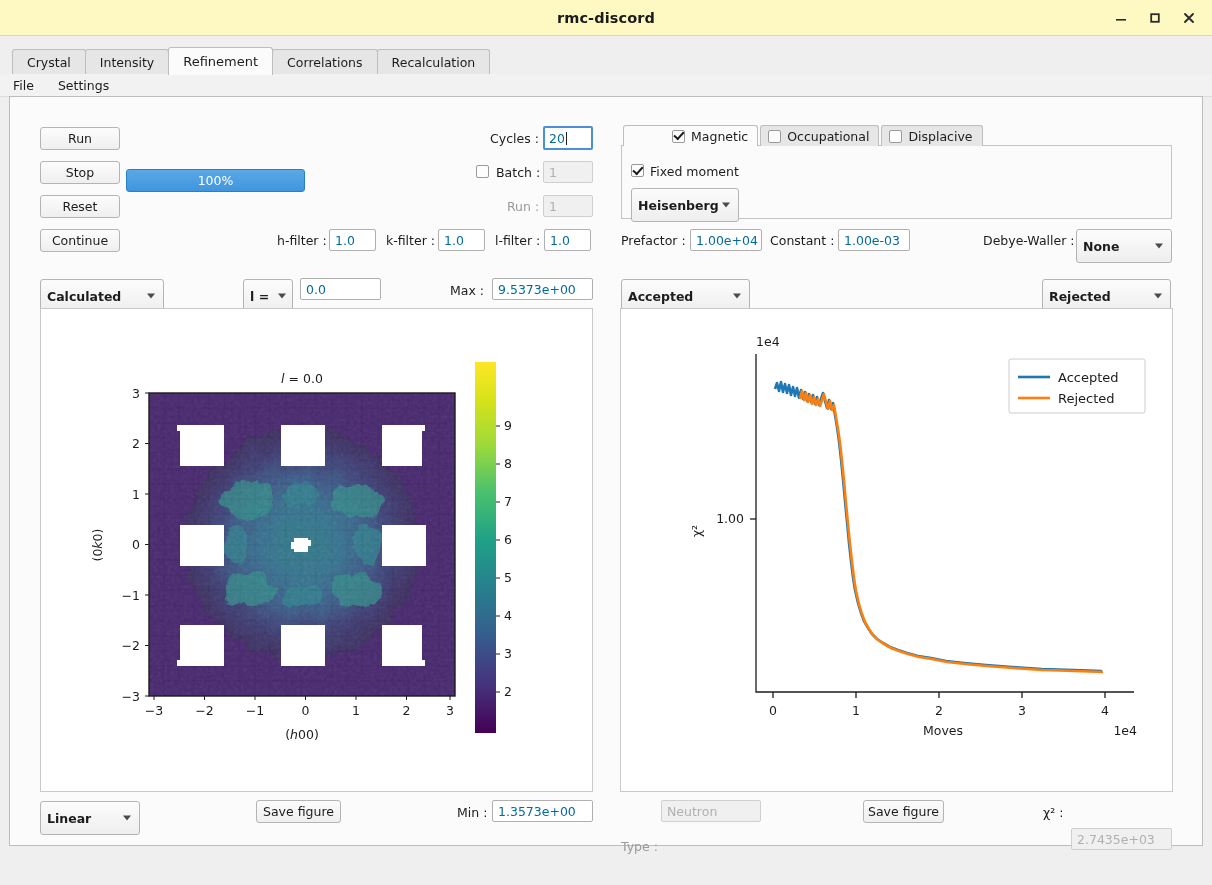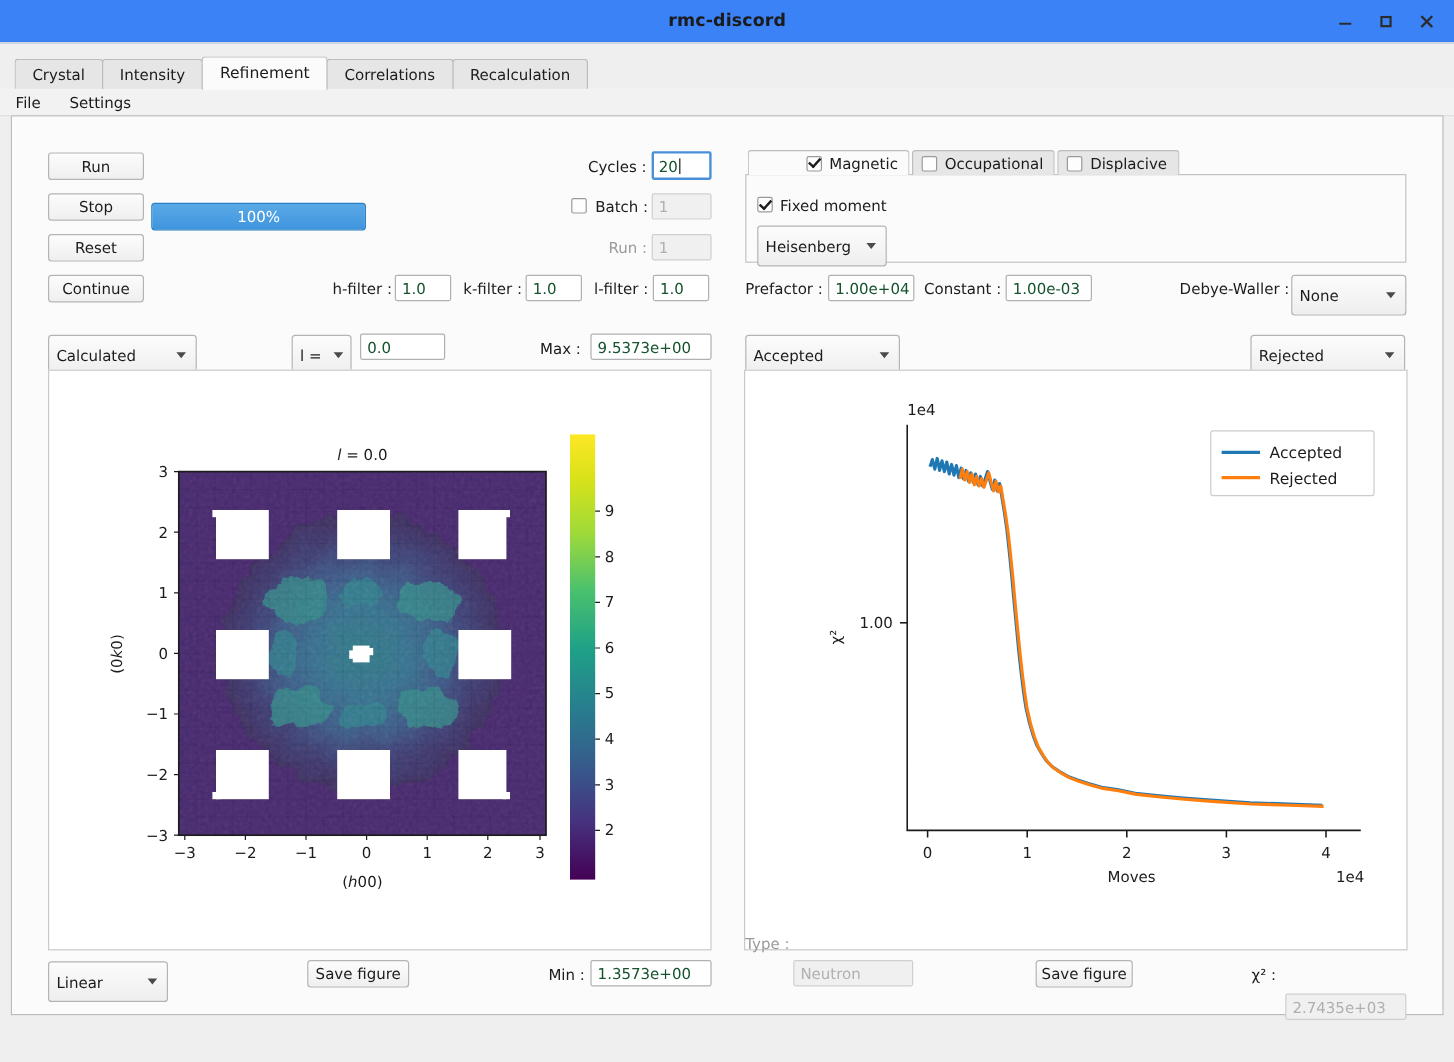--- a/index.html
+++ b/index.html
@@ -11,21 +11,21 @@
     font-size: 12.5px;
     color: #1c1c1c;
     overflow: hidden;
   }
 
   
   #window { position: relative; width: 1212px; height: 885px; background: #efefef; }
 
   #titlebar {
     position: relative; height: 36px; width: 100%;
-    background: #3b82f6;
+    background: #fef9c3;
     border-bottom: 1px solid #d2d2d2;
     display: flex; align-items: center; justify-content: center;
   }
   #titlebar .title { font-size: 14.5px; font-weight: bold; color: #1b1b1b; letter-spacing: .1px; }
   #winbtns { position: absolute; right: 6px; top: 0; height: 36px; display: flex; align-items: center; }
   #winbtns .wb {
     width: 34px; height: 30px; display: flex; align-items: center; justify-content: center;
     cursor: default;
   }
   #winbtns .wb svg { display: block; }
@@ -70,33 +70,33 @@
   
   .btn {
     background: linear-gradient(#fcfcfc,#efefef);
     border: 1px solid #b4b4b4; border-radius: 3px;
     font-family: inherit; font-size: 12.5px; color: #1c1c1c;
     display: flex; align-items: center; justify-content: center;
     cursor: default; user-select: none;
   }
   .field {
     background: #ffffff; border: 1px solid #b0b0b0; border-radius: 2px;
-    font-size: 12.5px; color: #14532d;
+    font-size: 12.5px; color: #0369a1;
     display: flex; align-items: center; padding: 0 5px;
   }
   .field.focused { border: 2px solid #4a90d9; padding: 0 4px; }
   .field.disabled { background: #f0f0f0; border-color: #cfcfcf; color: #b0b0b0; }
   .caret { display:inline-block; width:1px; height:13px; background:#1c1c1c; margin-left:1px; }
 
   .combo {
     background: linear-gradient(#fcfcfc,#eeeeee);
     border: 1px solid #b4b4b4; border-radius: 3px;
     font-size: 12.5px; color: #1c1c1c;
     display: flex; align-items: center; padding: 16px 6px;
-    position: relative; cursor: default; user-select: none;
+    position: relative; cursor: default; user-select: none; font-weight: bold;
   }
   .combo .arw {
     position: absolute; right: 8px; top: 50%; transform: translateY(-50%);
     width: 0; height: 0; border-left: 4.5px solid transparent; border-right: 4.5px solid transparent;
     border-top: 5px solid #4a4a4a;
   }
   .lbl { font-size: 12.5px; color: #1c1c1c; display:flex; align-items:center; }
   .lbl.dis { color: #9a9a9a; }
 
   .cbx { width: 13px; height: 13px; border: 1px solid #9a9a9a; background: #fdfdfd; border-radius: 2px;
@@ -253,21 +253,21 @@
   </div>
 
   <div class="combo" style="position:absolute;left:40px;top:279px;width:124px;height:21px;">
     <span>Calculated</span>
     <span class="arw"></span>
   </div>
   <div class="combo" style="position:absolute;left:243px;top:279px;width:50px;height:21px;">
     <span>l =</span>
     <span class="arw" style="right:6px;"></span>
   </div>
-  <div class="field" style="position:absolute;left:300px;top:278px;width:71px;height:22px;">
+  <div class="field" style="position:absolute;left:300px;top:278px;width:81px;height:22px;">
     <span>0.0</span>
   </div>
   <div class="lbl" style="position:absolute;left:450px;top:280px;height:20px;">Max :</div>
   <div class="field" style="position:absolute;left:492px;top:278px;width:101px;height:22px;">
     <span>9.5373e+00</span>
   </div>
 
   <div class="combo" style="position:absolute;left:621px;top:279px;width:129px;height:21px;">
     <span>Accepted</span>
     <span class="arw"></span>
@@ -462,21 +462,21 @@
   <div class="combo" style="position:absolute;left:40px;top:801px;width:100px;height:21px;">
     <span>Linear</span>
     <span class="arw"></span>
   </div>
   <div class="btn" style="position:absolute;left:256px;top:800px;width:85px;height:23px;">Save figure</div>
   <div class="lbl" style="position:absolute;left:457px;top:802px;height:20px;">Min :</div>
   <div class="field" style="position:absolute;left:492px;top:800px;width:101px;height:22px;">
     <span>1.3573e+00</span>
   </div>
 
-  <div class="lbl dis" style="position:absolute;left:621px;top:776px;height:20px;">Type :</div>
+  <div class="lbl dis" style="position:absolute;left:621px;top:836px;height:20px;">Type :</div>
   <div class="field disabled" style="position:absolute;left:661px;top:800px;width:100px;height:22px;">
     <span>Neutron</span>
   </div>
   <div class="btn" style="position:absolute;left:863px;top:800px;width:81px;height:23px;">Save figure</div>
   <div class="lbl dis" style="position:absolute;left:1043px;top:802px;height:20px;color:#1c1c1c;">χ² :</div>
   <div class="field disabled" style="position:absolute;left:1071px;top:800px;width:101px;height:22px;margin-top:28px;">
     <span>2.7435e+03</span>
   </div>
 
 </div>

